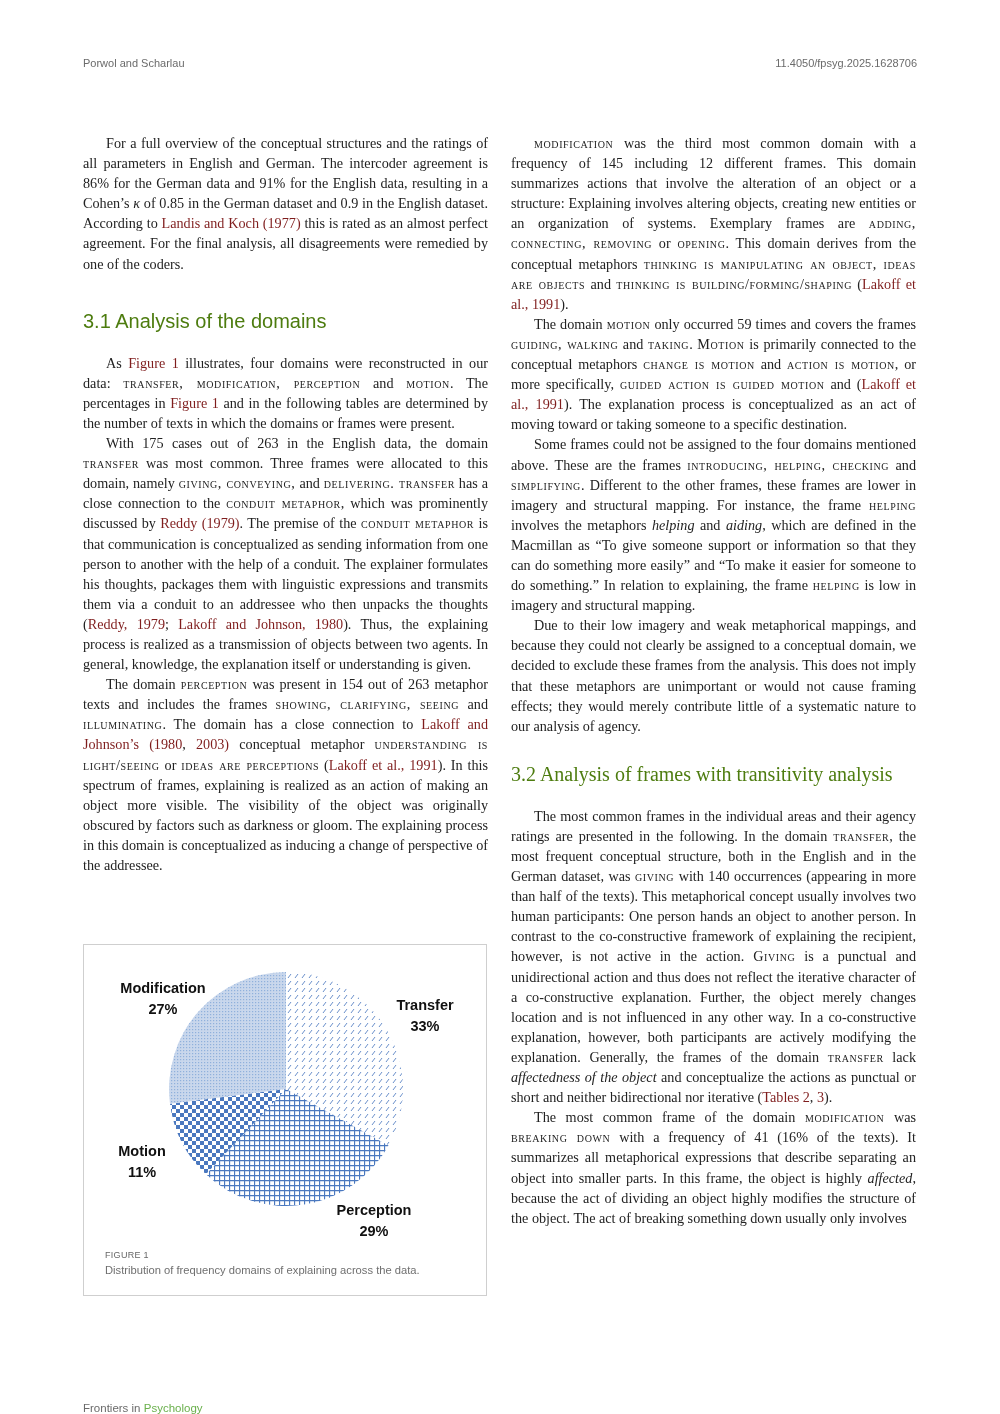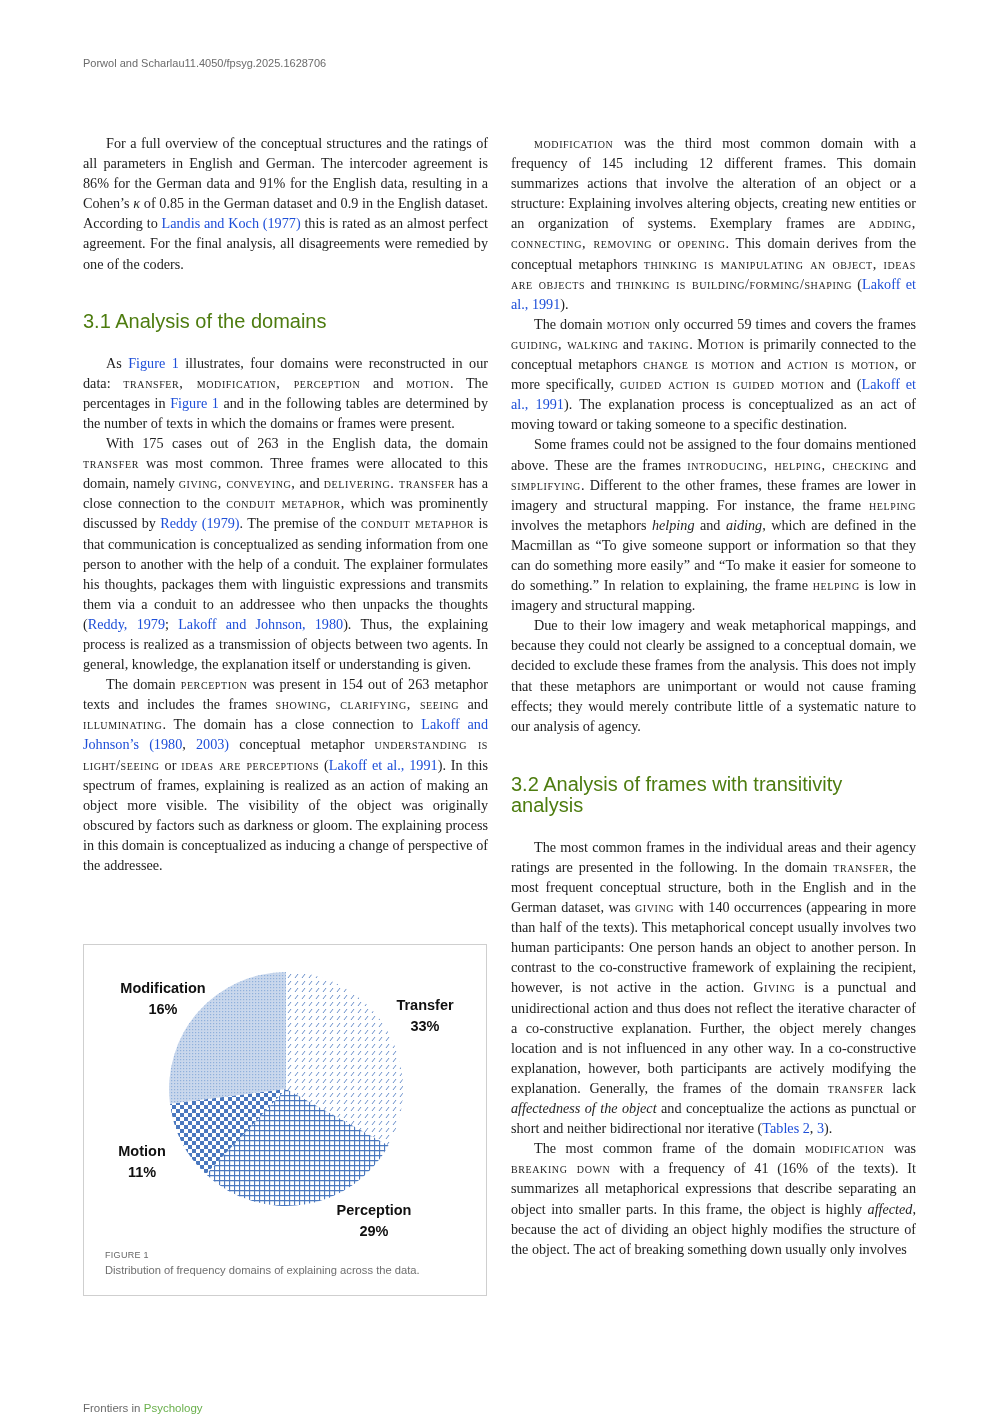--- a/index.html
+++ b/index.html
@@ -1,30 +1,30 @@
 <!DOCTYPE html>
 <html><head>
 <meta charset="utf-8">
 <style>
   html, body { margin:0; padding:0; background:#ffffff; }
   body { width:1000px; height:1414px; position:relative; overflow:hidden; }
-  .hdr, .ftr { position:absolute; left:83px; right:83px; font-family:"Liberation Sans", sans-serif; font-size:11px; color:#6b6b6b; display:flex; justify-content:flex-start; }
+  .hdr, .ftr { position:absolute; left:83px; right:83px; font-family:"Liberation Sans", sans-serif; font-size:11px; color:#6b6b6b; display:flex; justify-content:space-between; }
   .hdr { top:57px; }
   .ftr { top:1402px; font-size:11.5px;flex-direction:column; }
   .ftr .mid { color:#222; }
   .green { color:#6ab04c; }
   .col { position:absolute; top:133px; width:405px; font-family:"Liberation Serif", "DejaVu Serif", serif; font-size:14.2px; line-height:20.1px; color:#222; text-align:justify; }
   .col-left { left:83px; }
   .col-right { left:511px; }
   .col p { margin:0; text-indent:23px; hyphens:auto; }
   .sc { font-variant:small-caps; letter-spacing:0.6px; }
-  .lnk { color:#1d4ed8; }
+  .lnk { color:#7f1d1d; }
   h2 { font-family:"Liberation Sans", "DejaVu Sans", sans-serif; font-weight:normal; font-size:20px; line-height:21px; color:#4d7c0f; margin:0; text-align:left; }
   .h31 { margin-top:37px; margin-bottom:21px; }
-  .h32 { margin-top:38px; margin-bottom:21px; }
+  .h32 { margin-top:28px; margin-bottom:21px;font-family:Liberation Serif, serif; }
   .fig { position:absolute; left:83px; top:944px; width:404px; height:352px; border:1px solid #cfcfcf; box-sizing:border-box; }
   .fig svg { position:absolute; left:0; top:0; }
   .plabel { position:absolute; font-family:"Liberation Sans", "DejaVu Sans", sans-serif; font-weight:bold; font-size:14.5px; line-height:21px; color:#111; text-align:center; }
   .fig-num { position:absolute; left:21px; top:305px; font-family:"Liberation Sans", sans-serif; font-size:9px; color:#666; letter-spacing:0.3px; }
   .fig-cap { position:absolute; left:21px; top:319px; font-family:"Liberation Sans", sans-serif; font-size:11.2px; color:#6f6f6f; }
 </style>
 </head>
 <body>
 
 <div class="hdr">
@@ -70,21 +70,21 @@
 
     <path d="M202 144 L304.5 200.4 A117 117 0 0 1 121.9 229.3 Z" fill="url(#pGrid)"></path>
 
     <path d="M202 144 L121.9 229.3 A117 117 0 0 1 86.0 158.7 Z" fill="url(#pCheck)"></path>
 
     <path d="M202 144 L86.0 158.7 A117 117 0 0 1 202 27 Z" fill="url(#pDots)"></path>
   </svg>
 
   <div class="plabel" style="left:24px; top:33px; width:110px;">
     <div>Modification</div>
-    <div>16%</div>
+    <div>27%</div>
   </div>
   <div class="plabel" style="left:296px; top:50px; width:90px;">
     <div>Transfer</div>
     <div>33%</div>
   </div>
   <div class="plabel" style="left:20px; top:196px; width:76px;">
     <div>Motion</div>
     <div>11%</div>
   </div>
   <div class="plabel" style="left:240px; top:255px; width:100px;">

